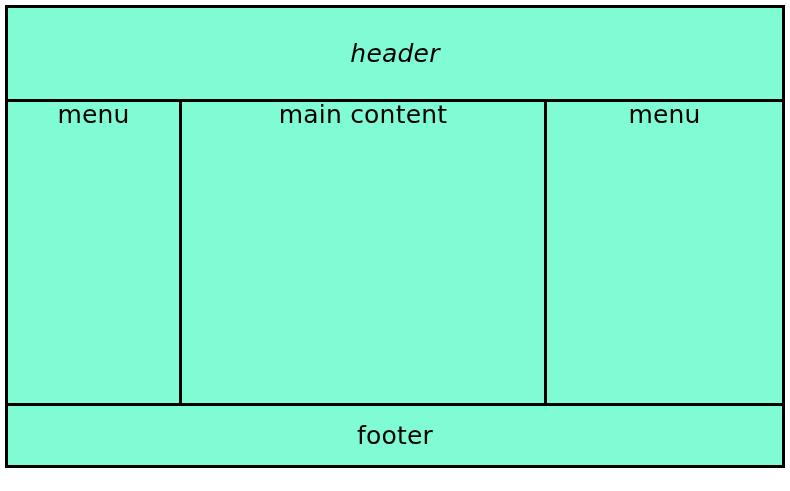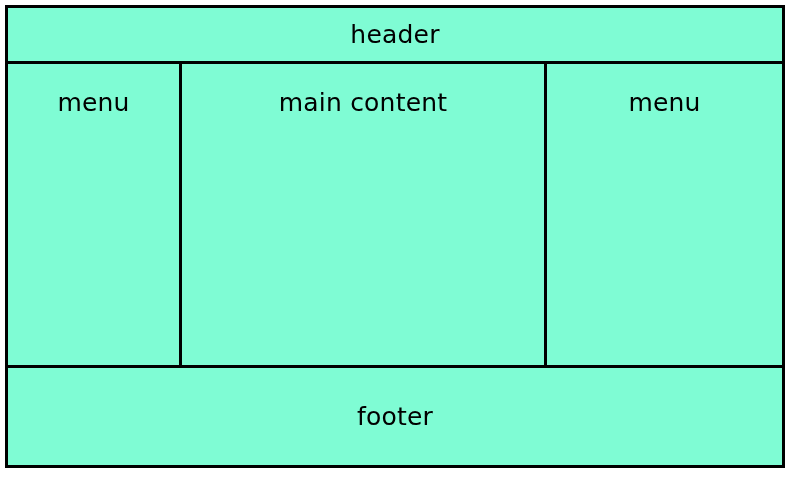--- a/index.html
+++ b/index.html
@@ -25,42 +25,42 @@
     box-sizing: border-box;
     background: #7ffcd4;
     border: 3px solid #000000;
     display: flex;
     flex-direction: column;
   }
 
   
   .band-header {
     box-sizing: border-box;
-    height: 56px;            
+    height: 94px;            
     border-bottom: 3px solid #000000;
     display: flex;
     align-items: center;
     justify-content: center;
+    font-style: italic;
   }
 
   
   .band-body {
     box-sizing: border-box;
     height: 304px;           
     border-bottom: 3px solid #000000;
     display: flex;
     flex-direction: row;
   }
 
   .col {
     box-sizing: border-box;
     display: flex;
     align-items: flex-start;
     justify-content: center;
-    padding-top: 26px;
   }
   .col-menu  { width: 171px; }                                  
   .col-main  { width: 368px; border-left: 3px solid #000000;
                border-right: 3px solid #000000; }               
   .col-right { flex: 1 1 auto; }                                
 
   
   .band-footer {
     box-sizing: border-box;
     flex: 1 1 auto;          

